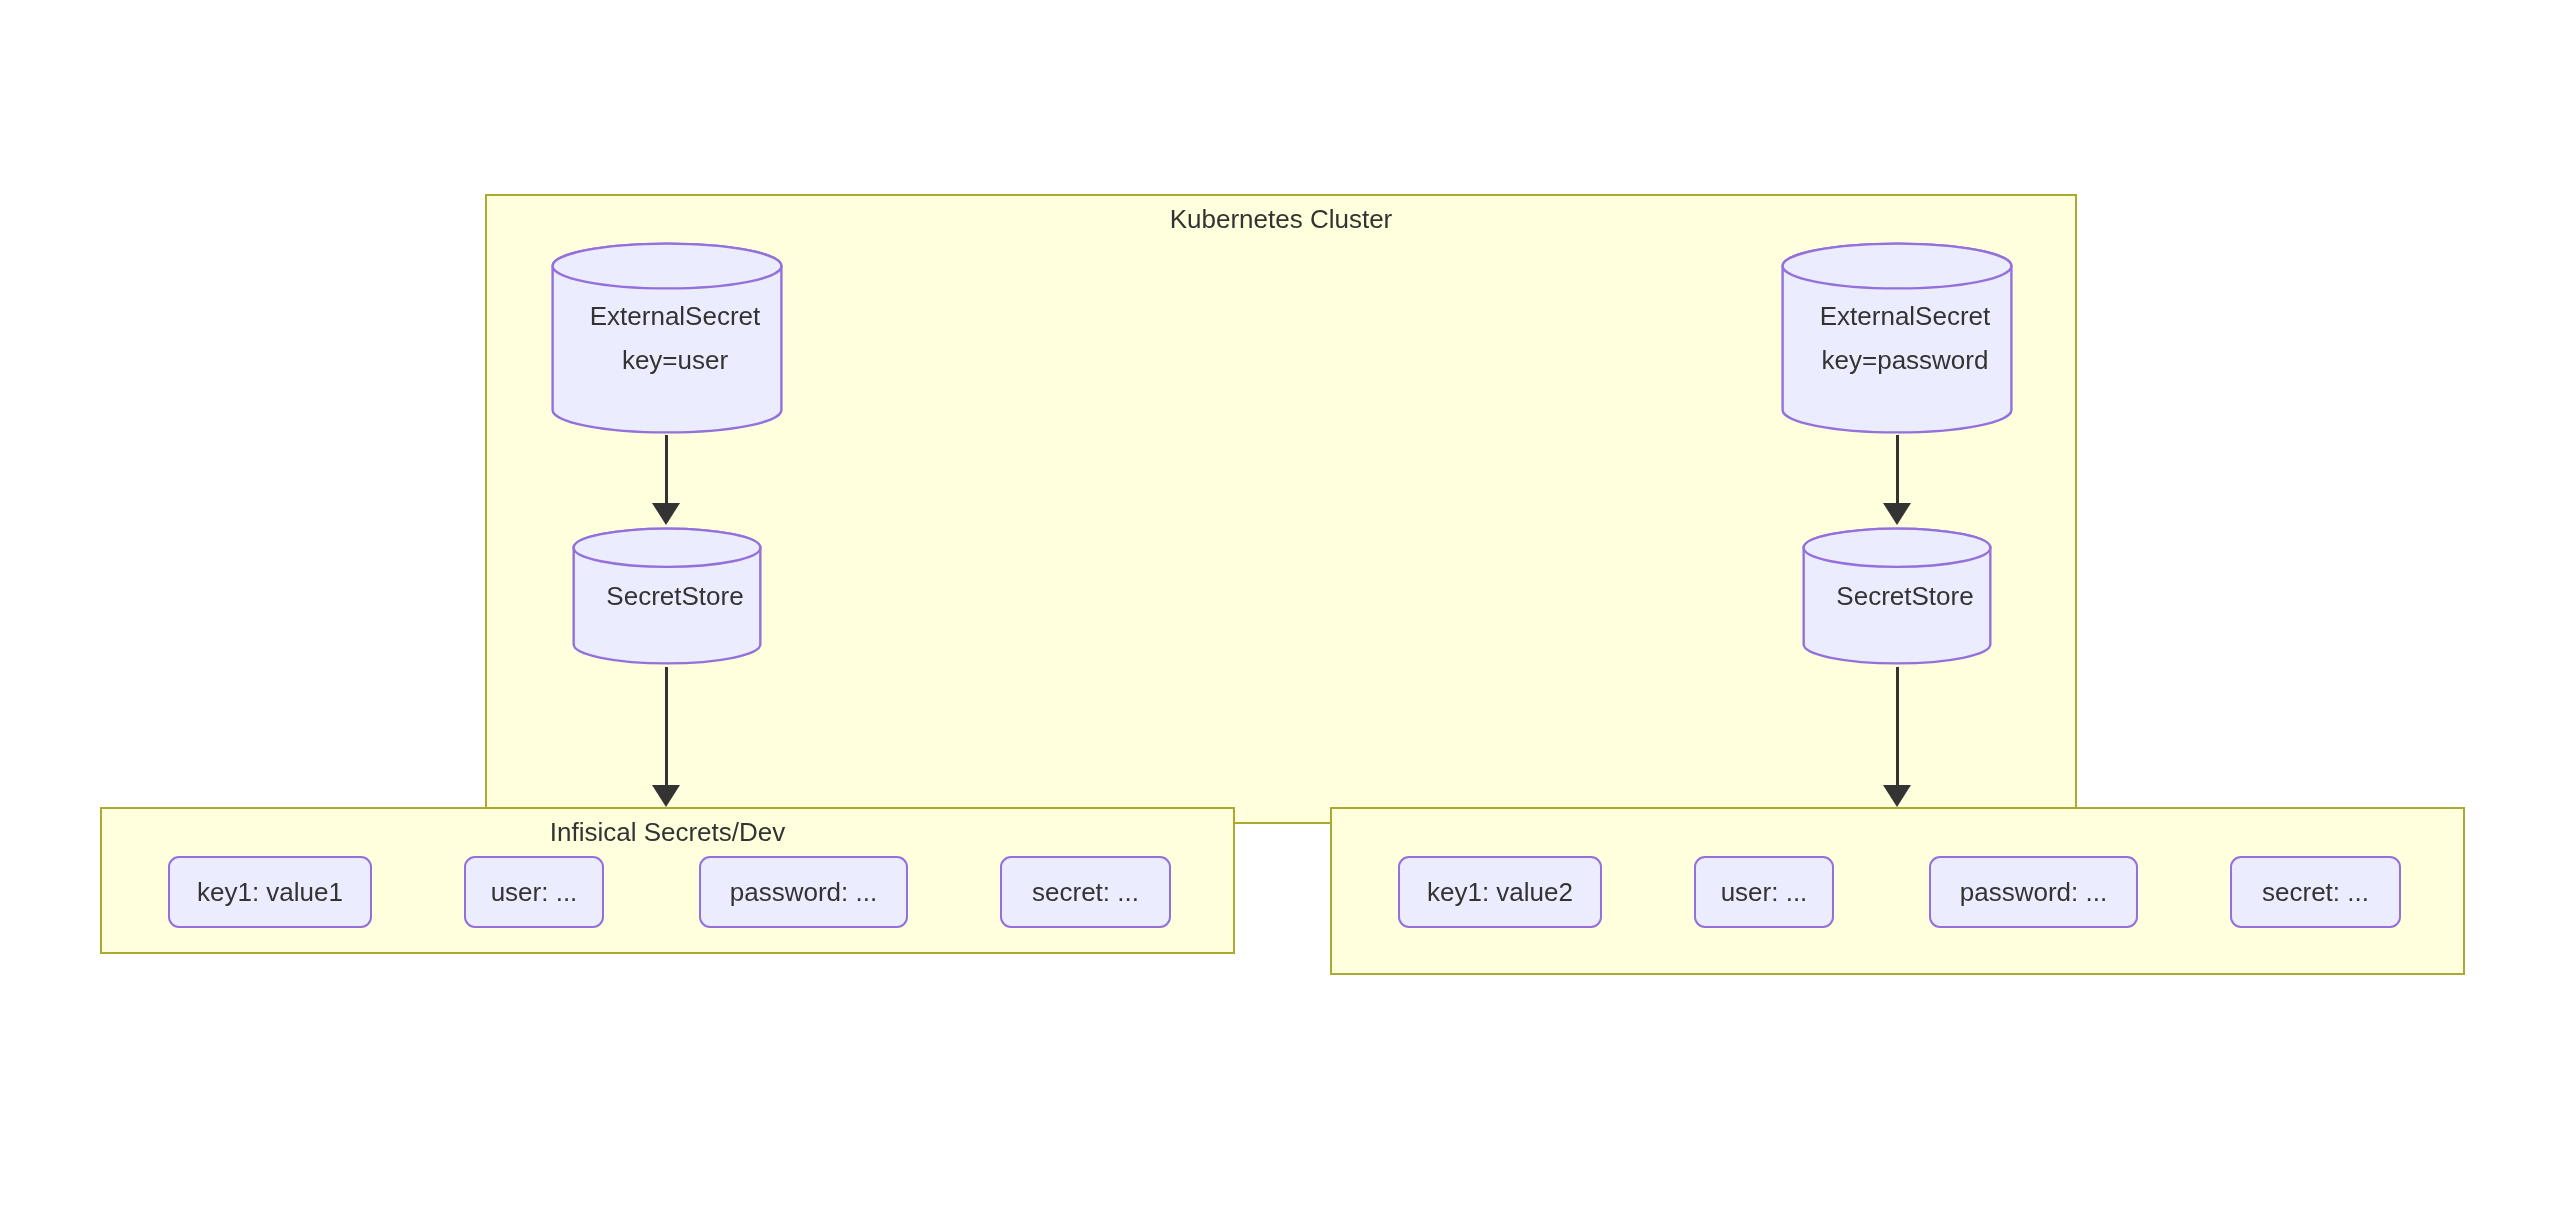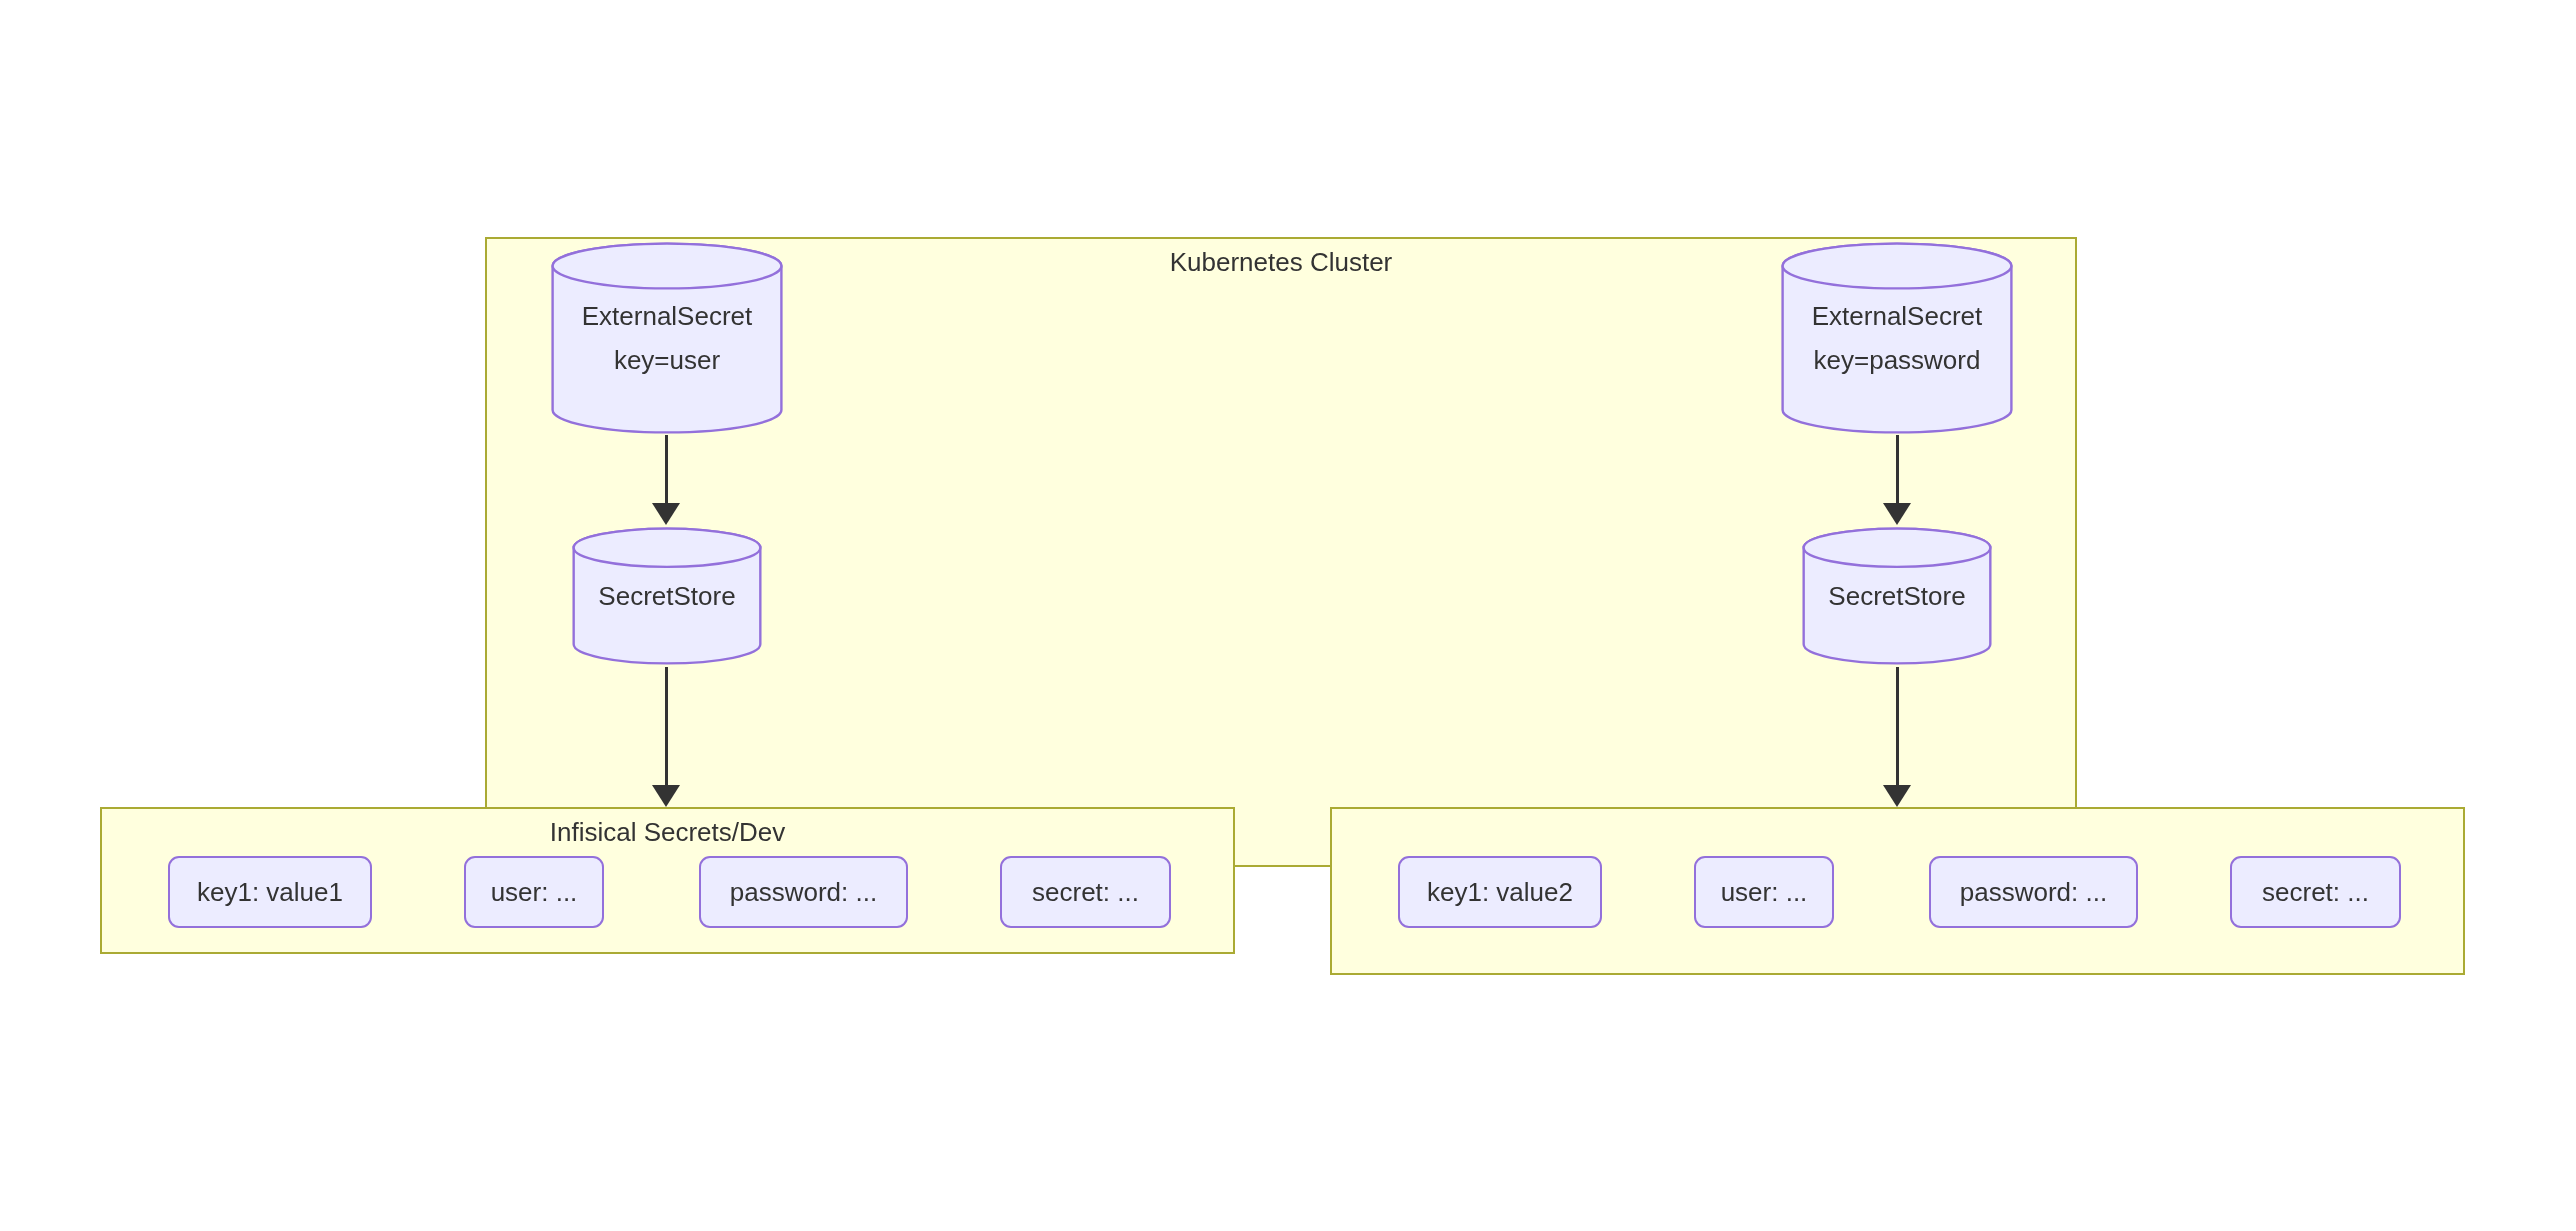--- a/index.html
+++ b/index.html
@@ -20,21 +20,21 @@
   }
   .cluster-title {
     position: absolute;
     left: 0; right: 0;
     top: 10.4px;
     text-align: center;
     font-size: 26px;
     line-height: 26px;
     color: #333333;
   }
-  .cylinder { position: absolute; }
+  .cylinder { position: absolute; padding-left: 16px; }
   .cylinder svg { position: absolute; left: 0; top: 0; display: block; }
   .cyl-label {
     position: absolute;
     inset: 0;
     display: flex;
     flex-direction: column;
     align-items: center;
     justify-content: center;
     font-size: 26px;
     line-height: 44px;
@@ -71,21 +71,21 @@
     justify-content: center;
     font-size: 26px;
     color: #333333;
   }
 </style>
 </head>
 <body>
 
 <div id="canvas">
 
-  <div class="cluster" style="left:485px; top:194px; width:1592px; height:630px;margin-top:43px;">
+  <div class="cluster" style="left:485px; top:194px; width:1592px; height:630px;">
     <div class="cluster-title">Kubernetes Cluster</div>
   </div>
 
   <div class="cylinder" style="left:551px; top:242px; width:232px; height:192px;">
     <svg width="232" height="192" viewBox="0 0 290 240">
       <path d="M 2 30 A 143 28 0 0 1 288 30 L 288 210 A 143 28 0 0 1 2 210 Z" fill="#ECECFF" stroke="#9370DB" stroke-width="3"></path>
       <ellipse cx="145" cy="30" rx="143" ry="28" fill="#ECECFF" stroke="#9370DB" stroke-width="3"></ellipse>
     </svg>
     <div class="cyl-label">
       <div>ExternalSecret</div>

